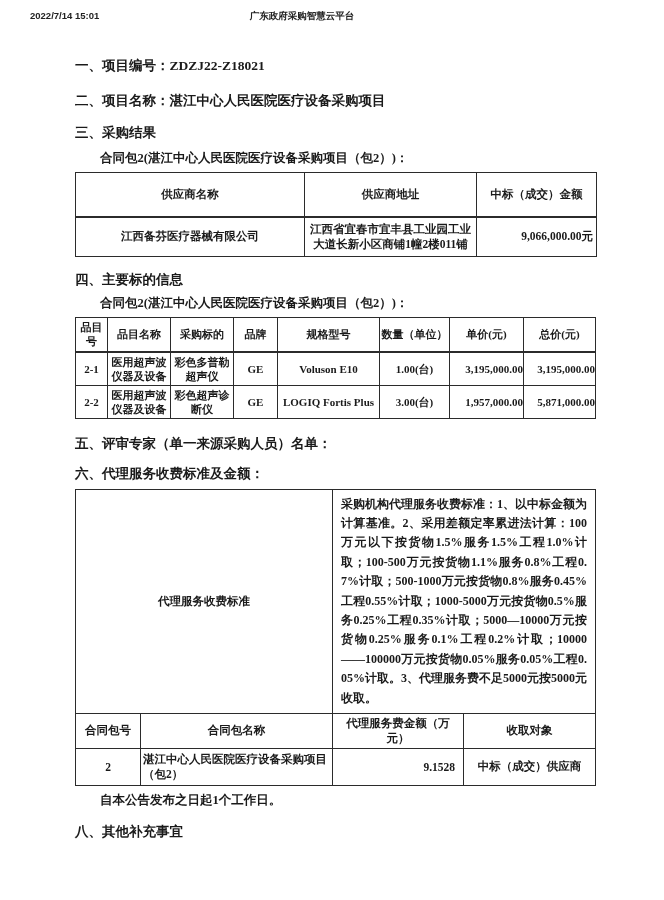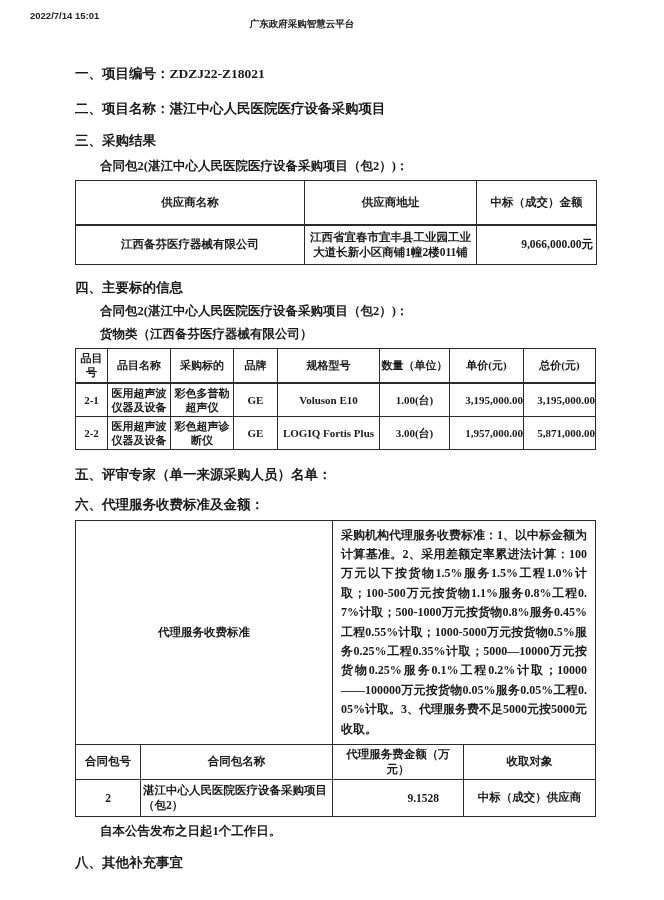--- a/index.html
+++ b/index.html
@@ -6,21 +6,21 @@
   html, body { background: #ffffff; }
   body {
     width: 664px; height: 900px;
     font-family: "Liberation Serif", "DejaVu Serif", serif;
     color: #1a1a1a;
     position: relative;
     overflow: hidden;
   }
   .topbar {
     position: relative;
-    padding-top: 18px;
+    padding-top: 10px;
     font-family: "Liberation Sans", "DejaVu Sans", sans-serif;
     font-size: 9.5px;
     font-weight: bold;
     color: #222;
   }
   .topbar .datetime { position: absolute; left: 30px; top: 10px; }
   .topbar .site { width: 604px; text-align: center; }
 
   .content { margin-left: 75px; width: 521px; }
 
@@ -75,21 +75,21 @@
   .tbl-fee .fee-text {
     font-size: 12px;
     line-height: 19.4px;
     text-align: justify;
     word-break: break-all;
     padding: 5px 8px;
     vertical-align: top;
   }
   .tbl-fee .fee-label { text-align: center; }
   .tbl-fee .pkg-name { text-align: left; padding-left: 2px; word-break: break-all; line-height: 15px; height: 36px; }
-  .tbl-fee .fee-amount { text-align: right; padding-right: 24px; height: 36px; }
+  .tbl-fee .fee-amount { text-align: right; padding-right: 8px; height: 36px; }
 </style>
 </head>
 <body>
 
 <div class="topbar">
   <span class="datetime">2022/7/14 15:01</span>
   <div class="site">广东政府采购智慧云平台</div>
 </div>
 
 <div class="content">
@@ -117,21 +117,20 @@
       <tr>
         <td>江西备芬医疗器械有限公司</td>
         <td>江西省宜春市宜丰县工业园工业大道长新小区商铺1幢2楼011铺</td>
         <td class="amount">9,066,000.00元</td>
       </tr>
     </tbody>
   </table>
 
   <div class="sec-heading mt-s3">四、主要标的信息</div>
   <div class="para mt-p2">合同包2(湛江中心人民医院医疗设备采购项目（包2）)：</div>
-  <div class="para mt-p2">货物类（江西备芬医疗器械有限公司）</div>
 
   <table class="tbl-items">
     <colgroup>
       <col style="width:32px">
         <col style="width:63px">
         <col style="width:63px">
         <col style="width:44px">
       <col style="width:102px">
         <col style="width:70px">
         <col style="width:74px">

